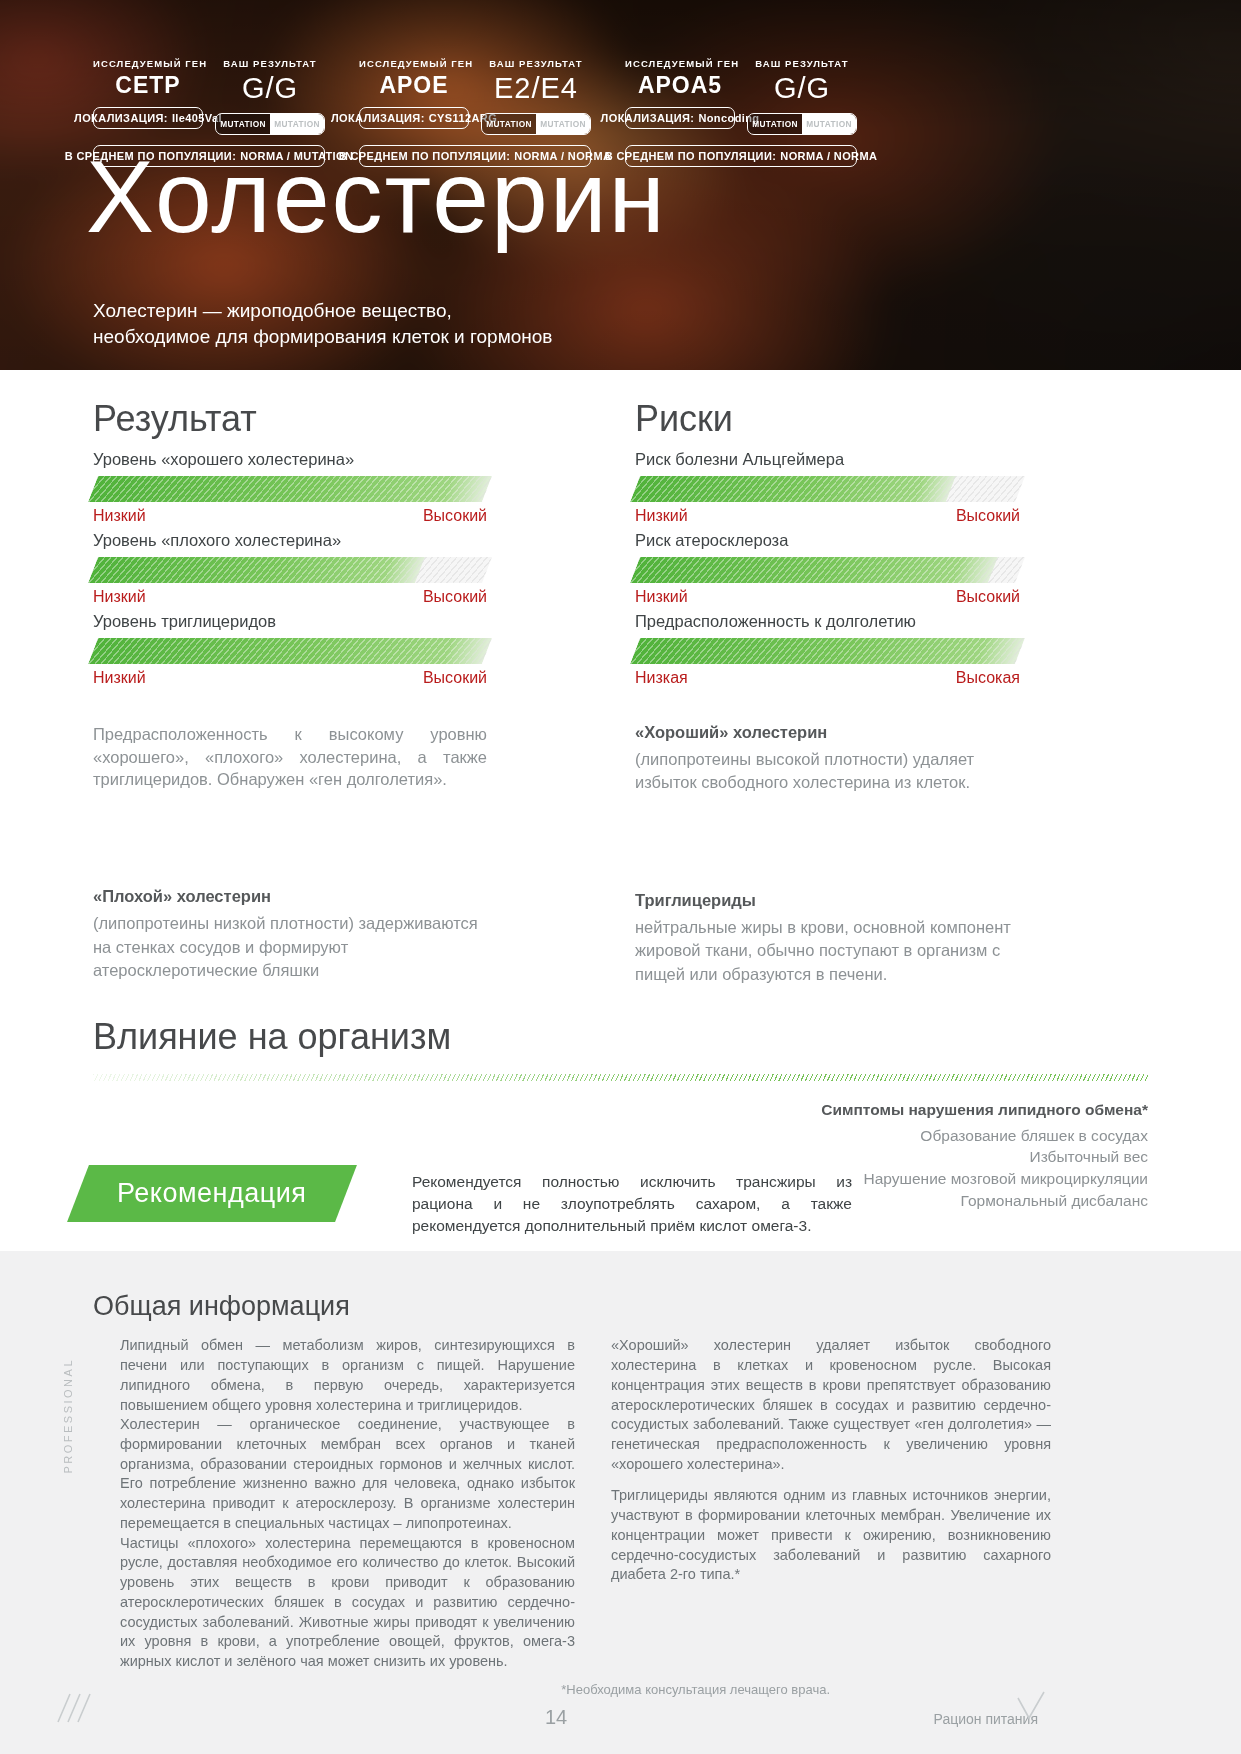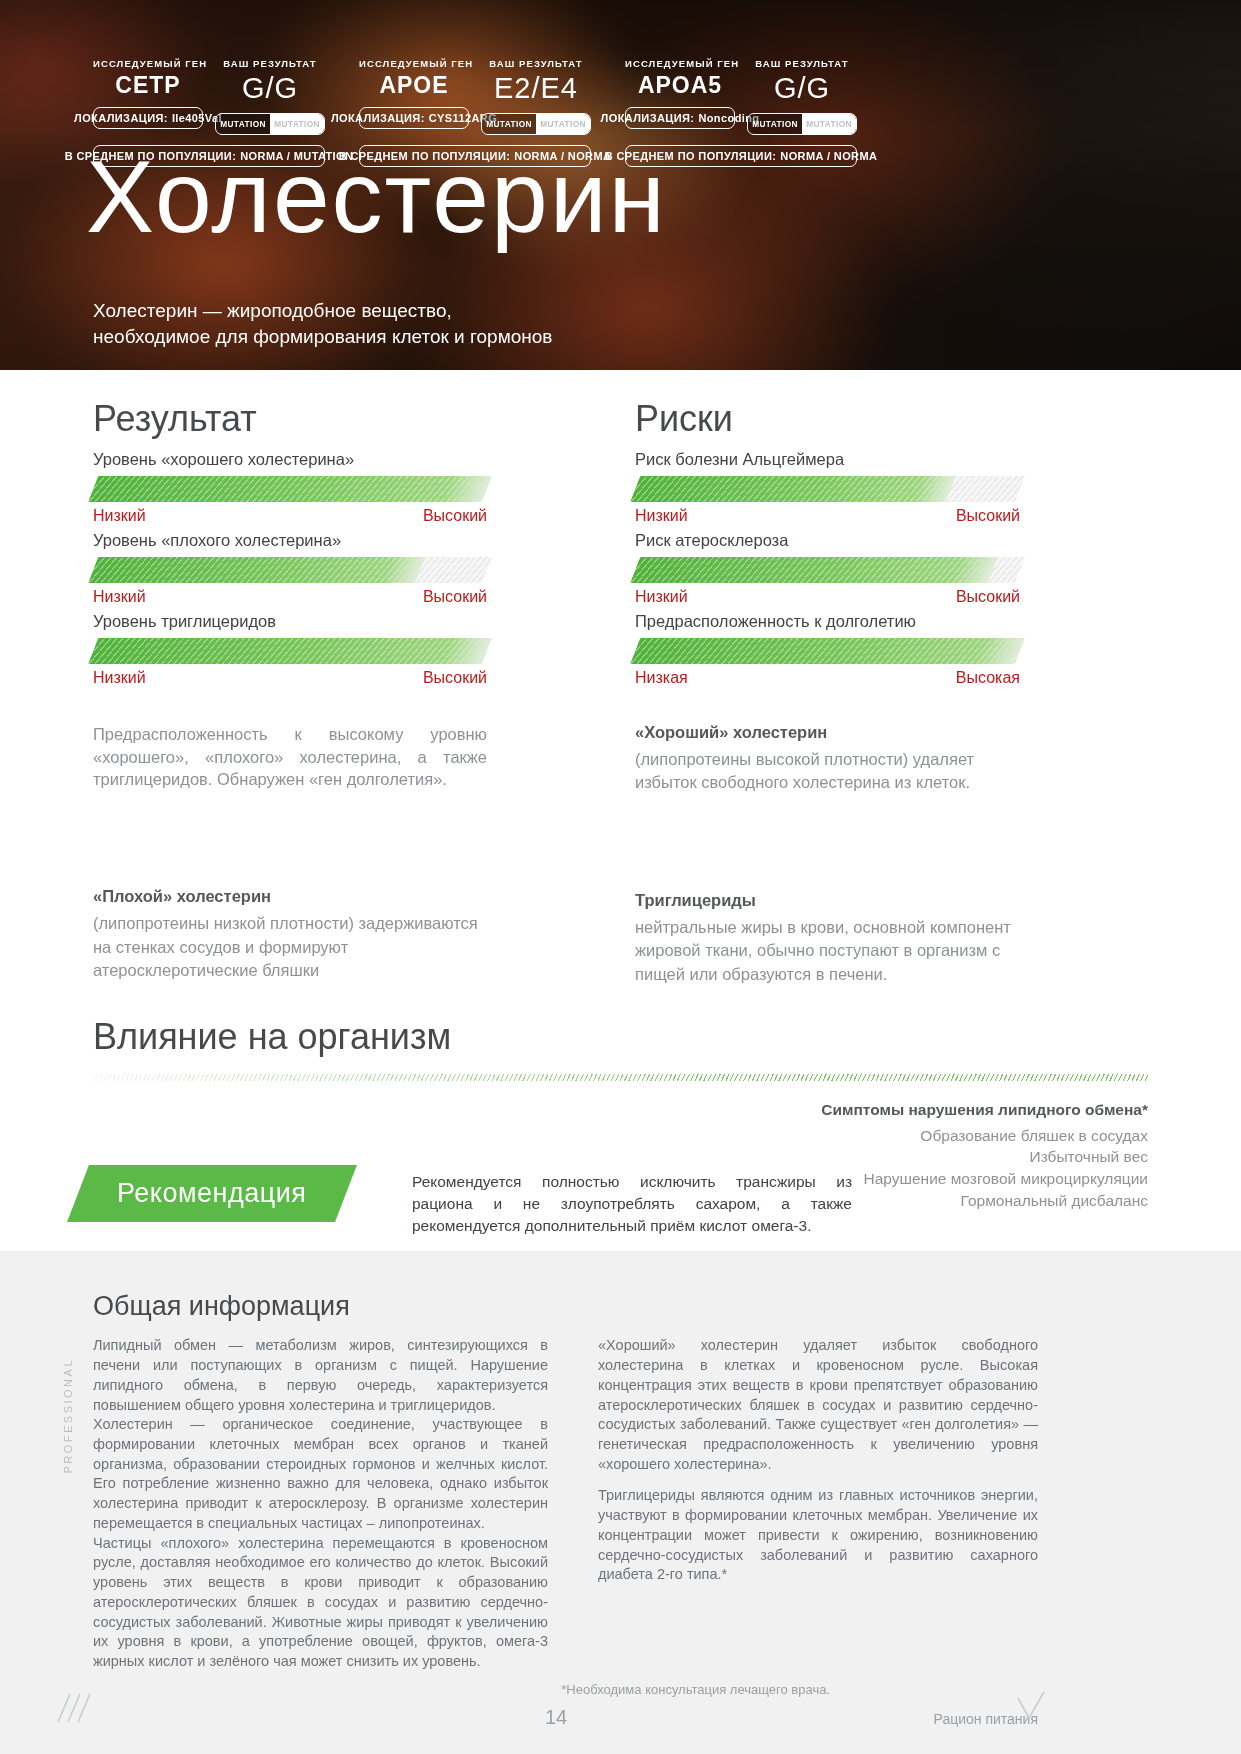--- a/index.html
+++ b/index.html
@@ -81,21 +81,21 @@
   .symptom{font-size:15.5px;color:#8d9295;line-height:1.4;}
   .reco-row{display:flex;align-items:flex-start;margin-top:-46px;padding-left:78px;flex:none;}
   .banner{width:268px;height:57px;background:#5bb947;transform:skewX(-21deg);
     display:flex;align-items:center;justify-content:center;flex:none;}
   .banner span{transform:skewX(21deg);color:#ffffff;font-size:27px;letter-spacing:.5px;}
   .reco-text{width:440px;margin:6px 0 0 66px;font-size:15.5px;color:#3f4446;
     text-align:justify;line-height:1.42;}
   
   .gray-box{background:#f1f1f2;margin-top:14px;flex:1;padding:40px 93px 0;}
   h3.info-title{font-size:27px;font-weight:400;color:#47494b;margin:0 0 14px;}
-  .info-grid{display:grid;grid-template-columns:455px 440px;column-gap:50px;}
+  .info-grid{display:grid;grid-template-columns:455px 440px;column-gap:36px;margin-left:27px;}
   .info-grid p{font-size:14.5px;color:#6e7478;text-align:justify;line-height:1.36;margin:0;}
   .info-grid p + p{margin-top:0;}
   .info-grid .gap-top{margin-top:12px;}
   .side-label{position:absolute;left:62px;top:1358px;writing-mode:vertical-rl;
     transform:rotate(180deg);font-size:11px;letter-spacing:2.5px;color:#b9bdbf;}
   
   .footnote{position:absolute;top:1682px;left:93px;width:737px;text-align:right;
     font-size:13px;color:#9aa0a3;}
   .page-num{position:absolute;top:1706px;left:506px;width:100px;text-align:center;
     font-size:20px;color:#9aa0a3;}

